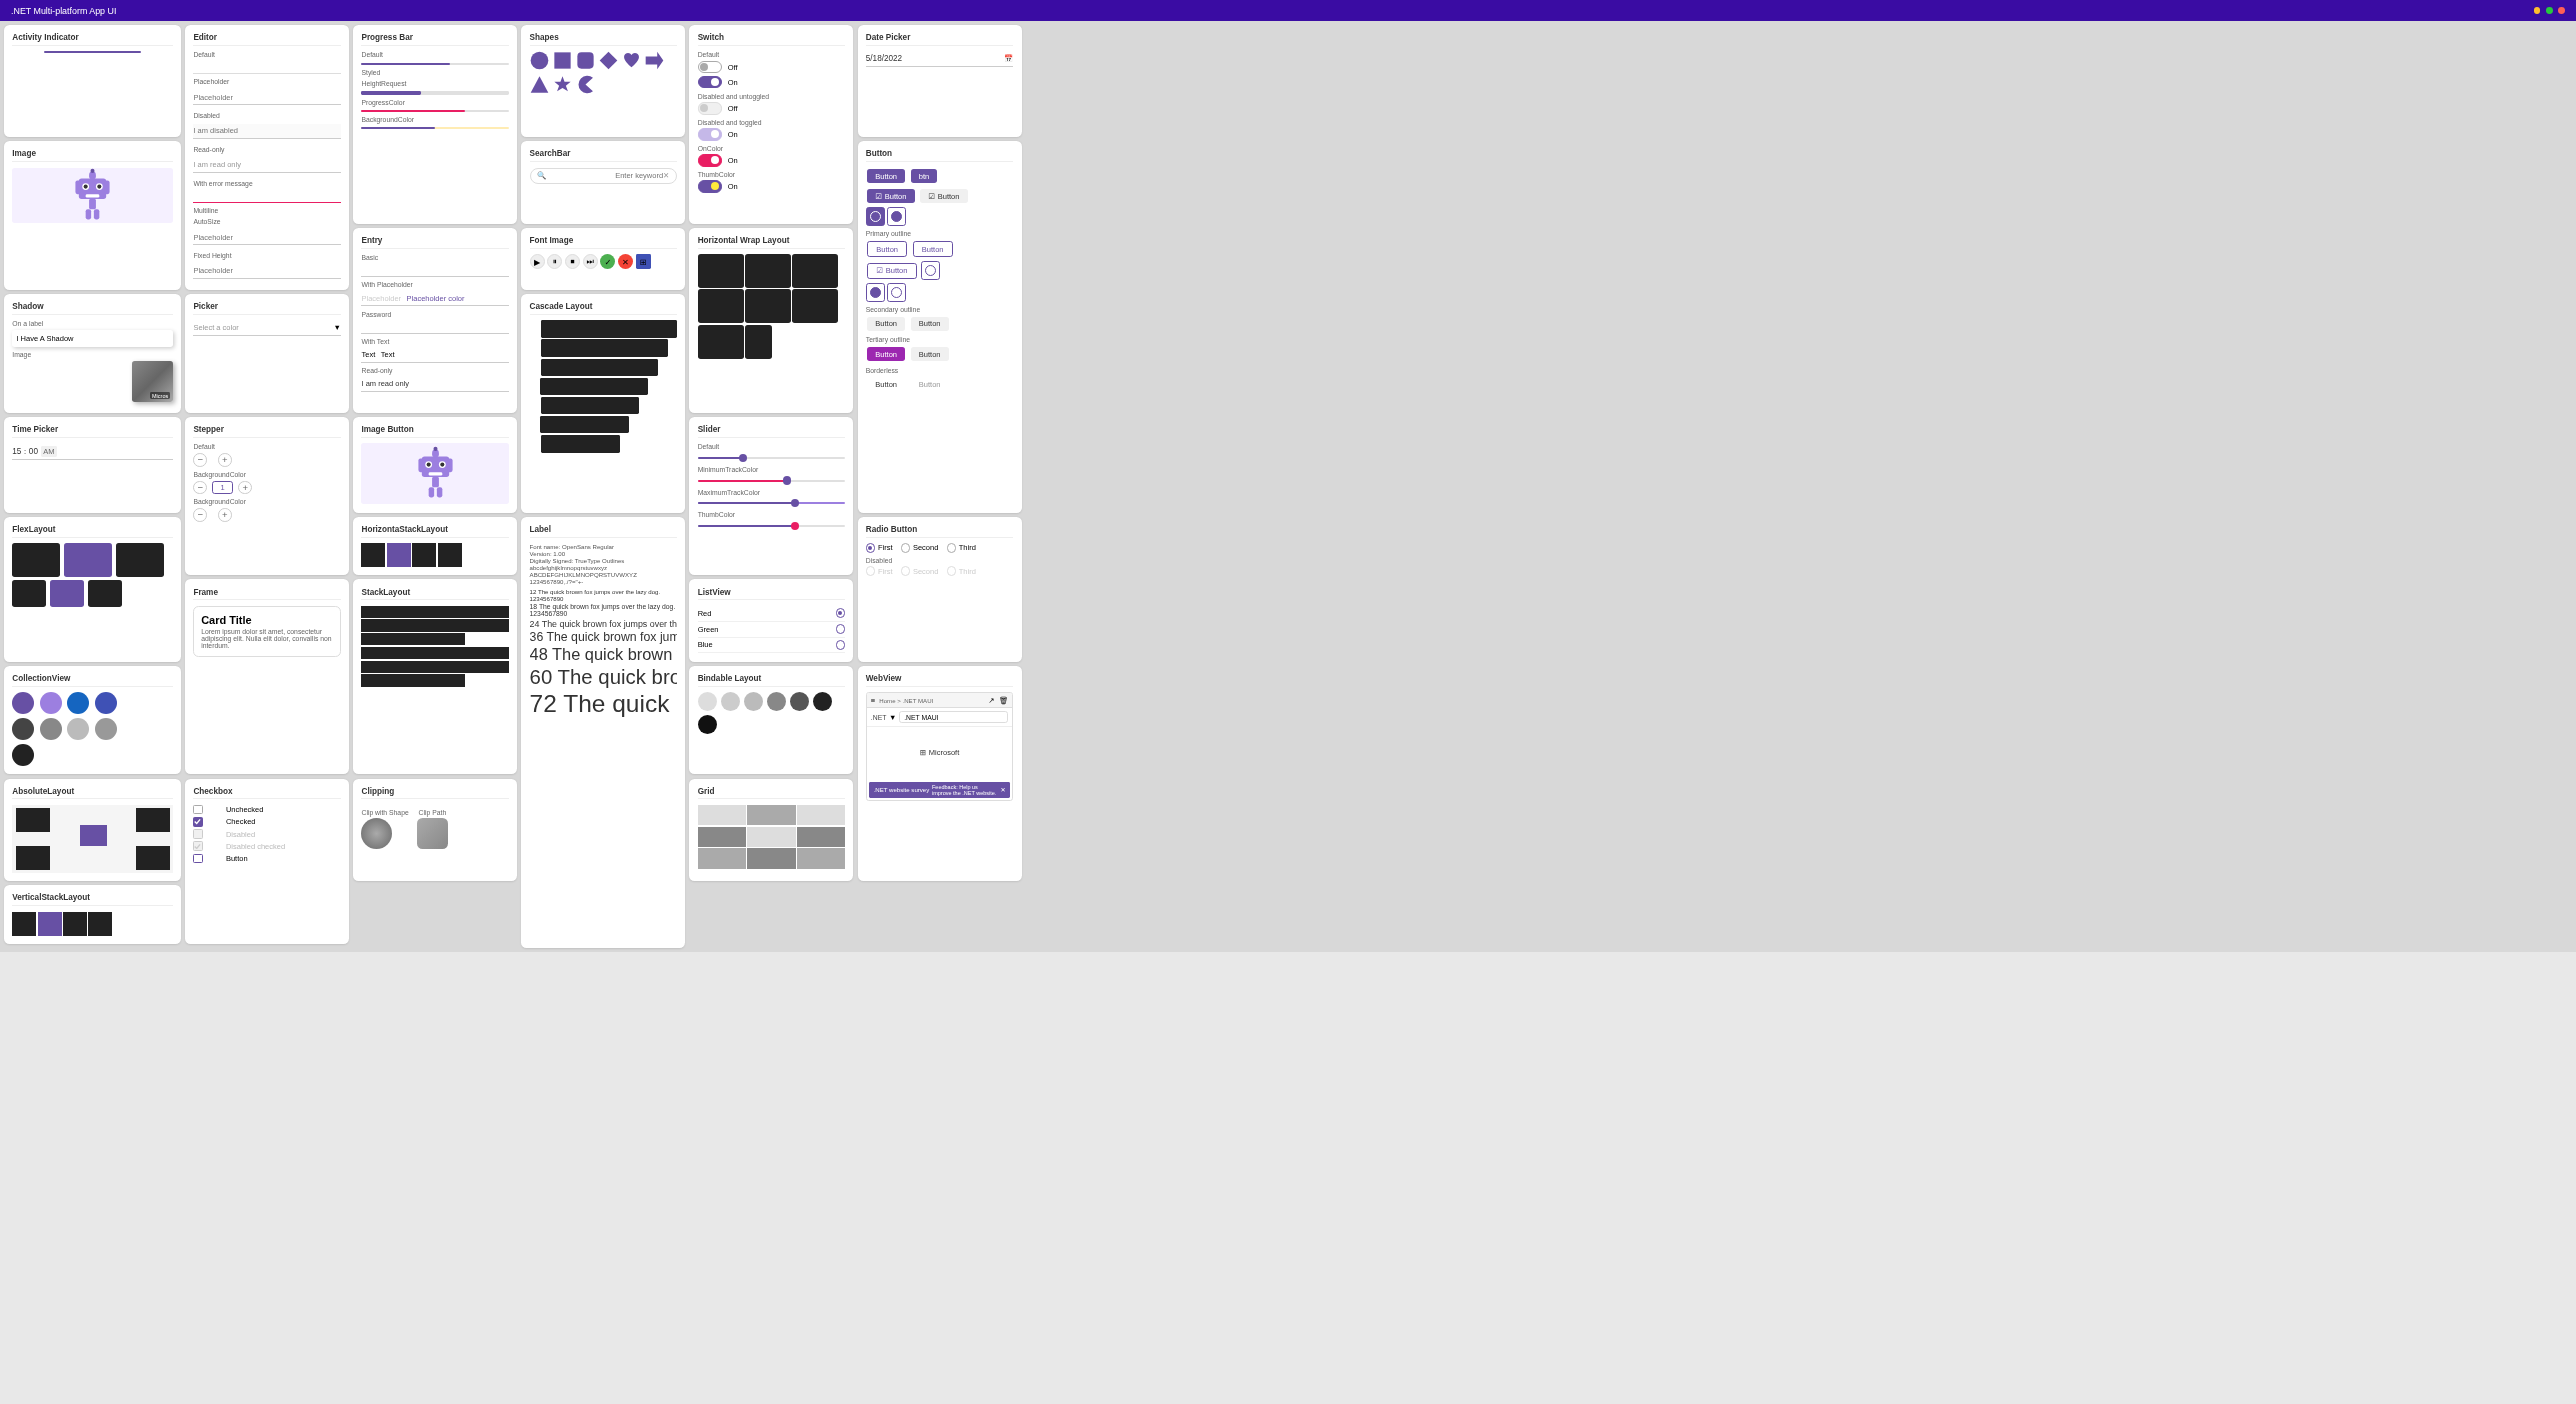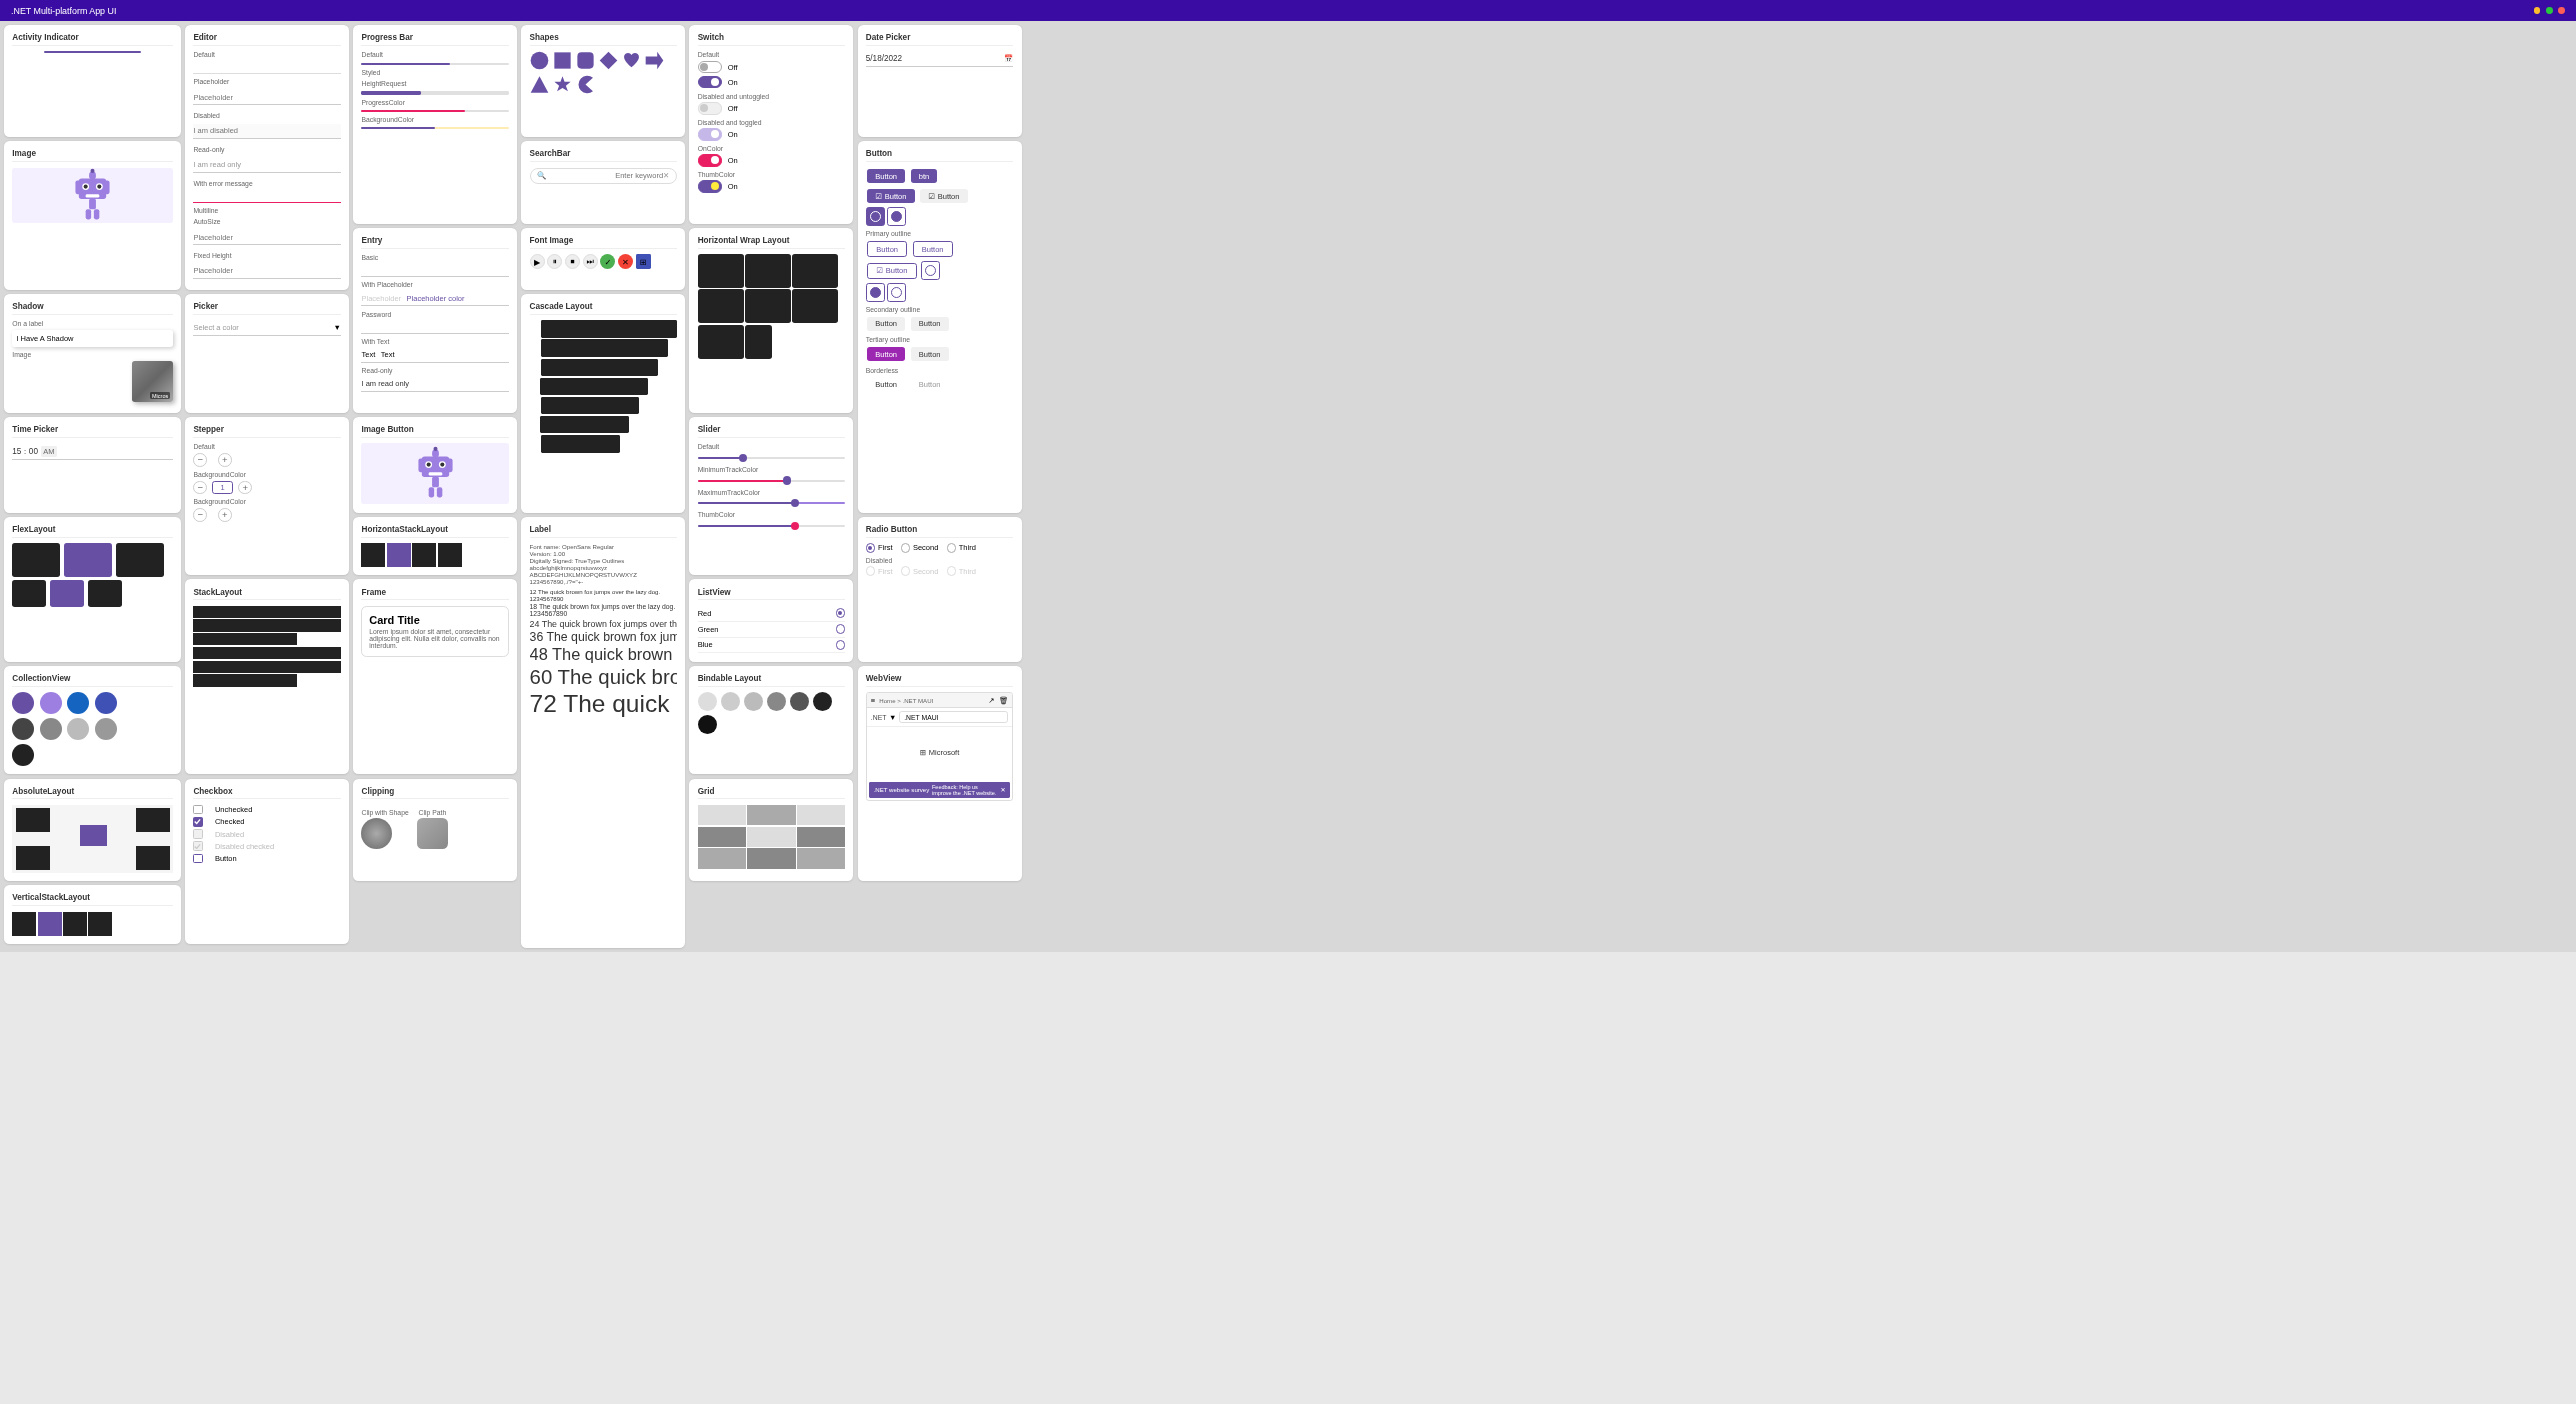--- a/index.html
+++ b/index.html
@@ -69,21 +69,21 @@
     .btn-primary { background: #6750a4; color: white; }
     .btn-outline { background: white; color: #6750a4; border: 0.7px solid #6750a4; }
     .btn-secondary { background: #f0f0f0; color: #333; }
     .btn-row { display: flex; flex-wrap: wrap; align-items: center; gap: 2.7px; margin-bottom: 2.7px; }
     .btn-icon { width: 19px; height: 19px; border-radius: 2.7px; border: 0.7px solid #6750a4; background: white; display: inline-flex; align-items: center; justify-content: center; cursor: pointer; }
     .btn-icon.filled { background: #6750a4; }
     .icon-circle { width: 11px; height: 11px; border-radius: 50%; border: 1.4px solid #6750a4; display: inline-block; }
     .icon-circle.filled { background: #6750a4; }
     
     
-    .checkbox-row { display: flex; align-items: center; gap: 12px; margin: 2.7px 0; }
+    .checkbox-row { display: flex; align-items: center; gap: 23px; margin: 2.7px 0; }
     .cb-box { width: 9.5px; height: 9.5px; border: 1.4px solid #aaa; border-radius: 1.4px; display: inline-block; }
     .cb-box.checked { background: #6750a4; border-color: #6750a4; }
     .cb-box.disabled { border-color: #ccc; background: #f0f0f0; }
     .cb-box.accent { border-color: #6750a4; }
     
     
     .clip-row { display: flex; gap: 8.2px; margin-top: 5.5px; }
     .clip-circle { width: 31px; height: 31px; border-radius: 50%; overflow: hidden; background: #888; }
     .clip-rounded { width: 31px; height: 31px; border-radius: 5.5px; overflow: hidden; background: #888; }
     
@@ -679,36 +679,36 @@
         <span style="color:#ccc;">Second</span>
       </div>
       <div class="radio-opt">
         <div class="radio-circle disabled"></div>
         <span style="color:#ccc;">Third</span>
       </div>
     </div>
   </div>
 
   <div class="card" style="grid-row: span 2;">
+    <div class="card-title">Frame</div>
+    <div class="frame-card">
+      <div class="frame-title">Card Title</div>
+      <div class="frame-text">Lorem ipsum dolor sit amet, consectetur adipiscing elit. Nulla elit dolor, convallis non interdum.</div>
+    </div>
+  </div>
+
+  <div class="card" style="grid-row: span 2;">
     <div class="card-title">StackLayout</div>
     <div style="display:flex; flex-direction:column; gap:1.4px; margin-top:2.7px;">
       <div class="black-rect" style="height:12.3px; width:100%;"></div>
       <div class="black-rect" style="height:12.3px; width:100%;"></div>
       <div class="black-rect" style="height:12.3px; width:70%;"></div>
       <div class="black-rect" style="height:12.3px; width:100%;"></div>
       <div class="black-rect" style="height:12.3px; width:100%;"></div>
       <div class="black-rect" style="height:12.3px; width:70%;"></div>
-    </div>
-  </div>
-
-  <div class="card" style="grid-row: span 2;">
-    <div class="card-title">Frame</div>
-    <div class="frame-card">
-      <div class="frame-title">Card Title</div>
-      <div class="frame-text">Lorem ipsum dolor sit amet, consectetur adipiscing elit. Nulla elit dolor, convallis non interdum.</div>
     </div>
   </div>
 
   <div class="card">
     <div class="card-title">ListView</div>
     <div>
       <div class="list-item-row">
         <span>Red</span>
         <div class="radio-right selected"></div>
       </div>

